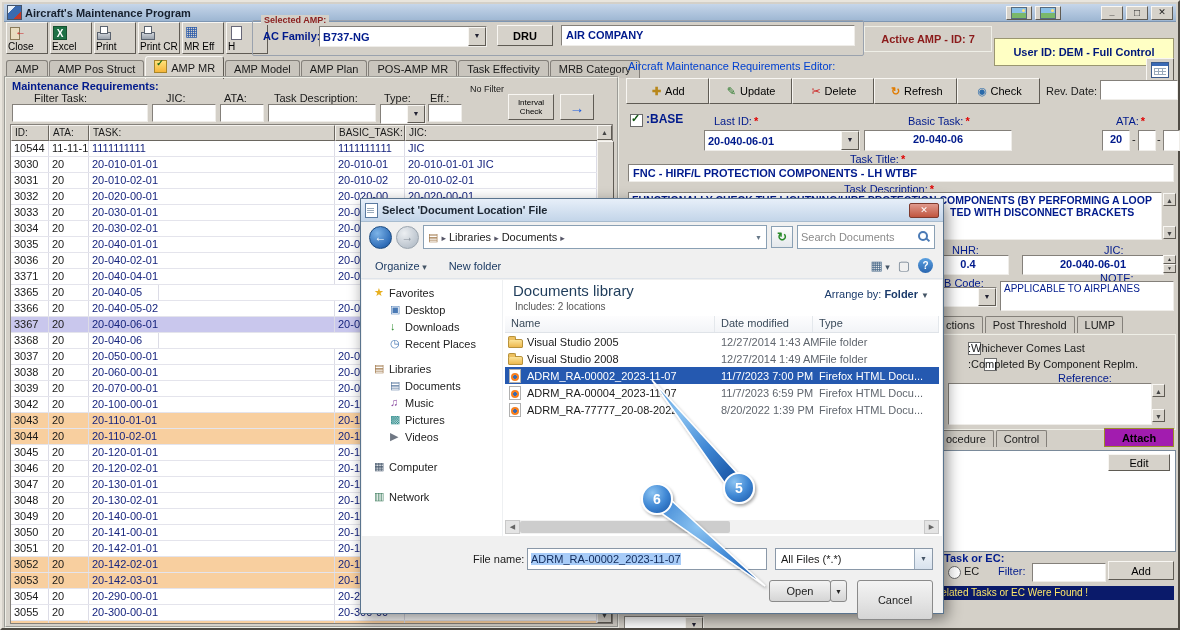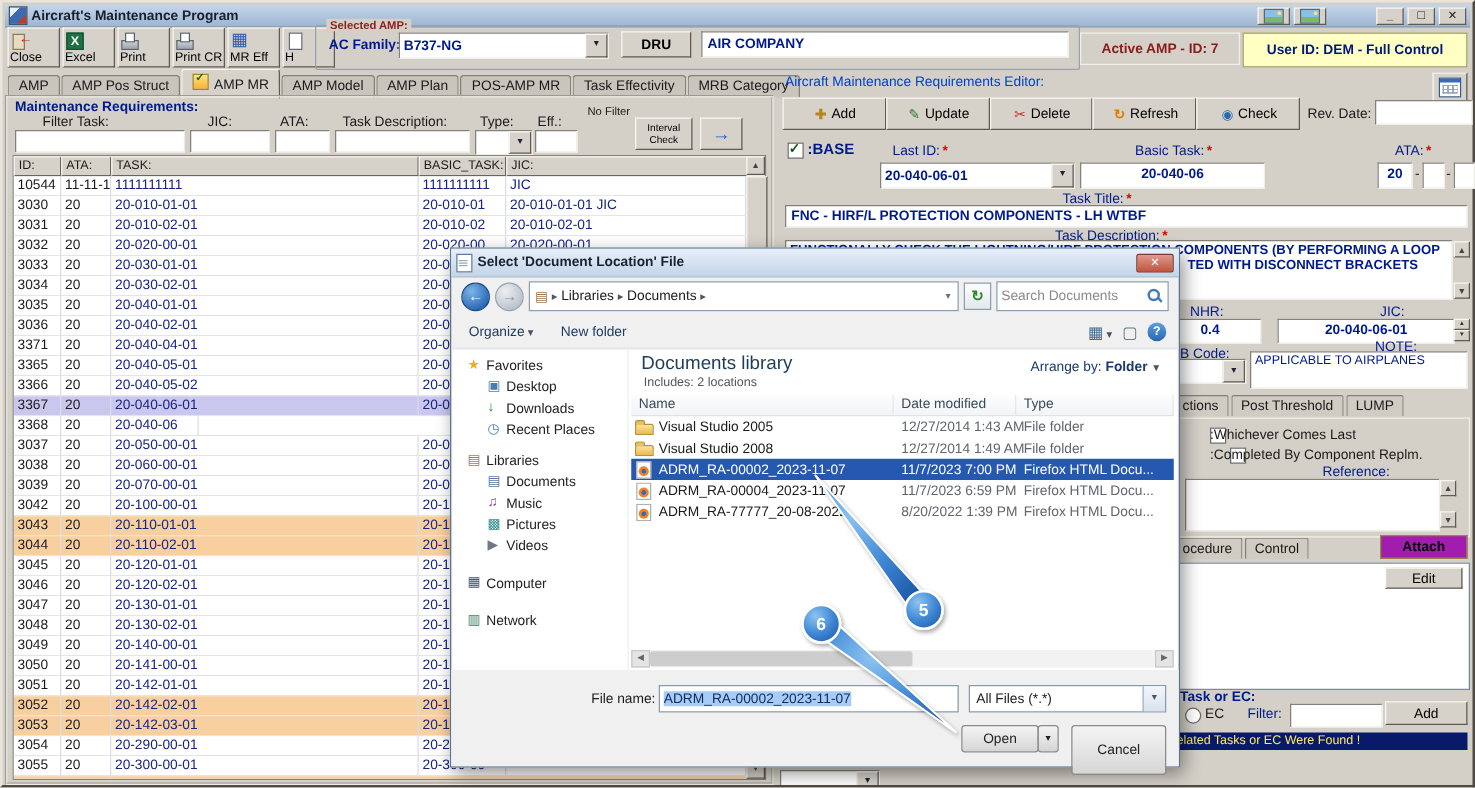--- a/index.html
+++ b/index.html
@@ -43,21 +43,21 @@
   .ti.print::after{content:"";position:absolute;left:4px;top:1px;width:6px;height:6px;background:#fff;border:1px solid #5a626e}
   .ti.grid::before{content:"▦";position:absolute;left:1px;top:-2px;font-size:14px;color:#2a5aaa}
   .ti.doc::before{content:"";position:absolute;left:3px;top:1px;width:9px;height:12px;background:#fff;border:1px solid #667}
   .ampgroup{position:absolute;left:248px;top:-2px;width:610px;height:34px;border:1px solid #9aa2ae;border-radius:2px}
   .amp-legend{position:absolute;left:8px;top:-6px;background:#d4d0c8;padding:0 3px;font-size:9px;font-weight:bold;color:#8b2020}
   .combo{display:flex;align-items:center;background:#fff;border:1px solid;border-color:#84807a #efede9 #efede9 #84807a}
   .combo-val{flex:1;padding:0 3px;white-space:nowrap;overflow:hidden}
   .ddc{width:16px;align-self:stretch;background:#d6d2ca;border:1px solid;border-color:#f8f6f2 #5f5b54 #5f5b54 #f8f6f2;font-size:7px;color:#223;text-align:center;line-height:15px}
   .ddc::before{content:"▼"}
   .activeamp{position:absolute;left:860px;top:4px;width:126px;height:24px;border:1px groove #efefe7;display:flex;align-items:center;justify-content:center;color:#8b1a1a;font-weight:bold}
-  .userbox{position:absolute;left:990px;top:4px;right:2px;height:26px;background:#ffffc4;border:1px solid #9a9670;display:flex;align-items:center;justify-content:center;color:#00187a;font-weight:bold}
+  .userbox{position:absolute;left:990px;top:16px;right:2px;height:26px;background:#ffffc4;border:1px solid #9a9670;display:flex;align-items:center;justify-content:center;color:#00187a;font-weight:bold}
 
   
   .tabstrip{position:absolute;left:4px;top:56px;height:20px;display:flex;align-items:flex-end}
   .tab{border:1px solid #84807a;border-bottom:none;border-radius:3px 3px 0 0;background:#c9c5bd;padding:2px 8px 3px;margin-right:1px;white-space:nowrap}
   .tab.active{background:#d6d2ca;padding-bottom:5px;position:relative;top:1px;border-color:#f8f6f2 #5f5b54 transparent #f8f6f2}
   .tabicon{display:none}
   .tabicon.check{display:inline-block;width:11px;height:11px;background:linear-gradient(#ffe27a,#f5b53a);border:1px solid #a8862a;margin-right:4px;position:relative;top:1px}
   .tabicon.check::after{content:"✓";position:absolute;top:-3px;left:1px;font-size:9px;color:#156615;font-weight:bold}
 
   
@@ -384,21 +384,20 @@
             <span class="c-id">3371</span>
             <span class="c-ata">20</span>
             <span class="c-task">20-040-04-01</span>
             <span class="c-basic">20-040-04</span>
             <span class="c-jic"></span>
           </div>
 
           <div class="mrow">
             <span class="c-id">3365</span>
             <span class="c-ata">20</span>
-            <span class="c-task">20-040-05-01</span>
             <span class="c-basic">20-040-05</span>
             <span class="c-jic"></span>
           </div>
 
           <div class="mrow">
             <span class="c-id">3366</span>
             <span class="c-ata">20</span>
             <span class="c-task">20-040-05-02</span>
             <span class="c-basic">20-040-05</span>
             <span class="c-jic"></span>

